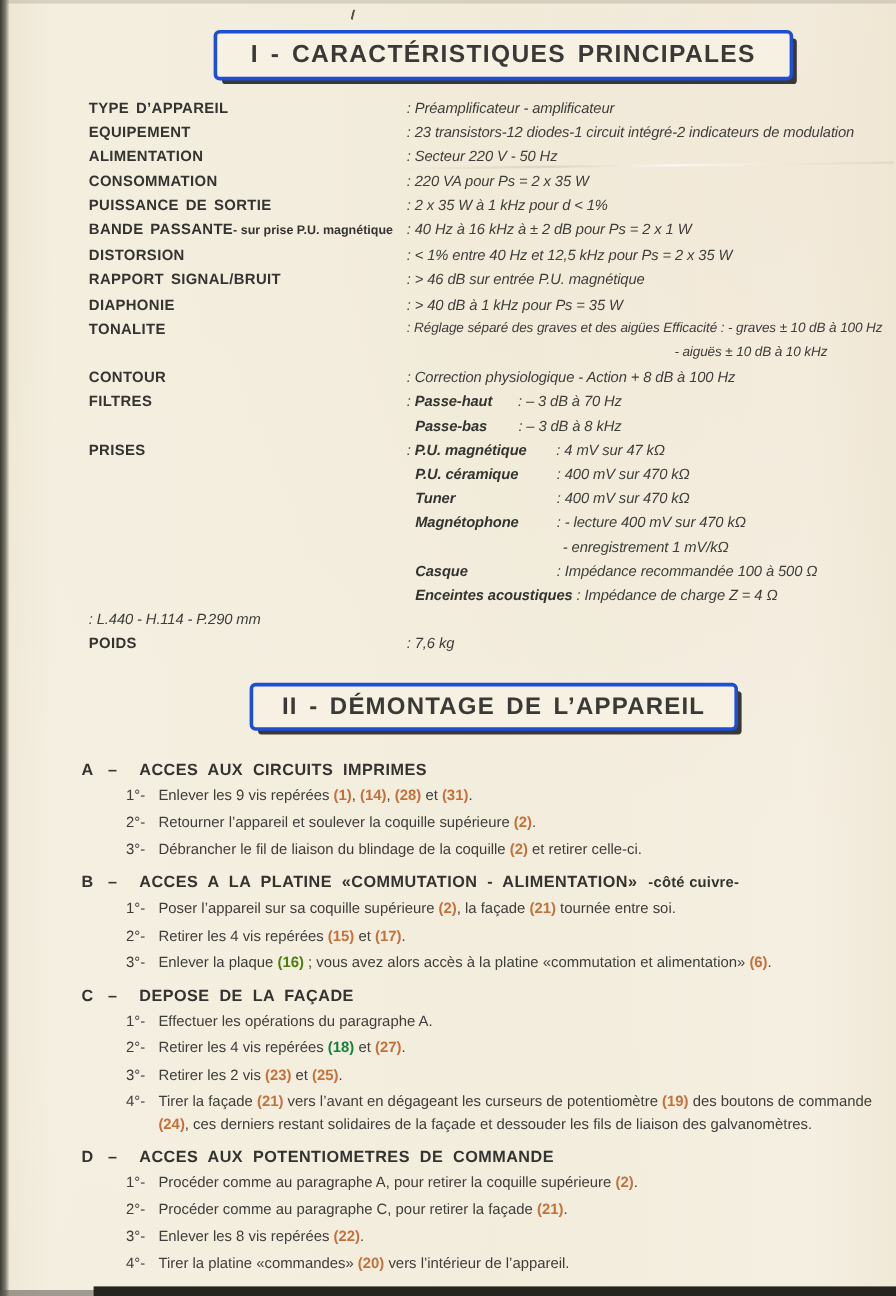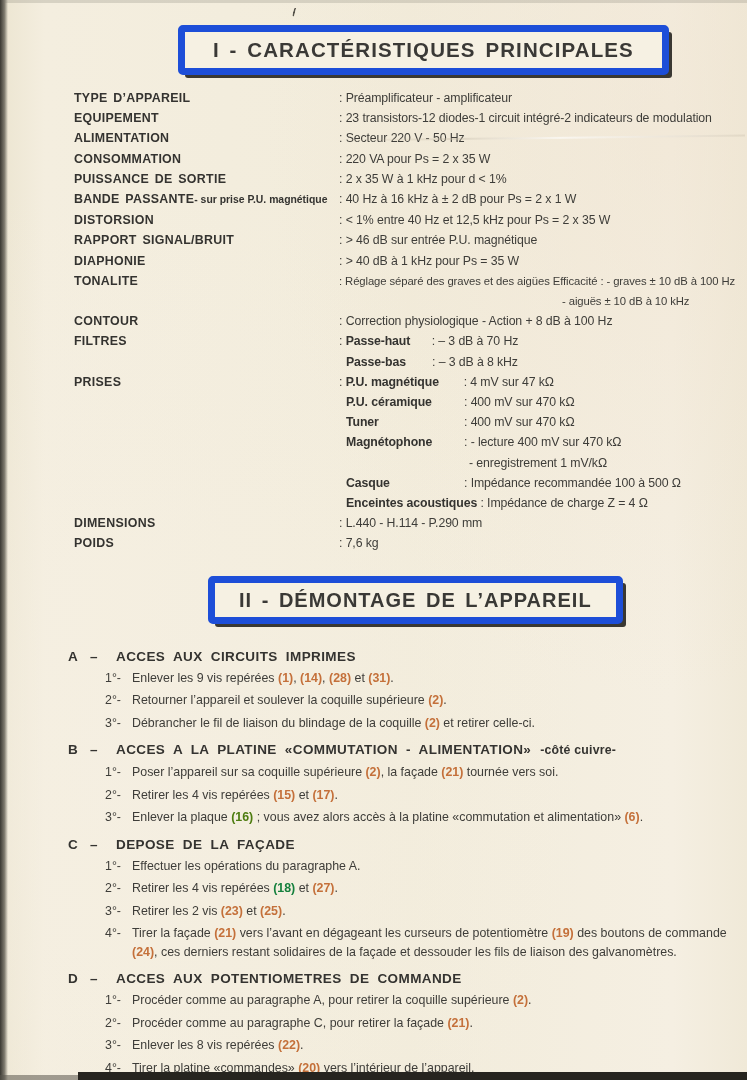--- a/index.html
+++ b/index.html
@@ -18,33 +18,33 @@
   .edge-bottom{position:absolute;left:78px;right:0;bottom:0;height:8px;background:#26241f;}
   .edge-bottom-l{position:absolute;left:0;right:660px;bottom:0;height:5px;background:rgba(90,86,76,.55);}
   .crease{position:absolute;top:137px;left:335px;width:410px;height:2px;
     background:linear-gradient(90deg,rgba(185,175,155,.0),rgba(200,190,170,.45) 30%,rgba(255,255,255,.6) 55%,rgba(185,175,155,.25));
     transform:rotate(-.7deg);}
   .stray-mark{position:absolute;left:293px;top:8px;width:3px;height:9px;
     border-left:2px solid #55524a;transform:rotate(14deg);border-radius:2px;}
 
   .titlebox{
     display:inline-block;background:#f6f1e3;
-    border:7px solid #1d4ed8;border-radius:5px;
+    border:3px solid #1d4ed8;border-radius:5px;
     box-shadow:5px 5px 0 -2px #3a3833;
     font-weight:700;color:#3a3936;white-space:nowrap;
   }
   .titlebox.one{margin:25px 0 0 178px;padding:6px 28px;font-size:20.5px;letter-spacing:1.1px;word-spacing:3px;line-height:24px;}
   .titlebox.two{margin:22px 0 0 208px;padding:6px 24px;font-size:20px;letter-spacing:1px;word-spacing:3px;line-height:22px;}
 
   .specs{padding-left:74px;margin-top:13px;}
   .spec-row{display:flex;align-items:flex-start;}
   .spec-label{flex:none;width:265px;font-weight:700;font-size:12.4px;color:#343330;
     letter-spacing:.3px;word-spacing:2px;line-height:20.2px;white-space:nowrap;}
   .lab-small{font-weight:700;font-size:10.4px;letter-spacing:0;word-spacing:0;}
-  .spec-value{flex:1;font-size:12.3px;line-height:20.2px;letter-spacing:-.1px;}
+  .spec-value{flex:1;font-size:12.3px;line-height:20.2px;letter-spacing:-.1px;font-style:italic;}
   .vline{white-space:nowrap;}
   .vline.sm{font-size:11.3px;}
   .sg-r{font-weight:400;}
   .sg-b{font-weight:700;color:#343330;}
   .sg-bw{font-weight:700;color:#343330;display:inline-block;min-width:118px;}
   .sg-bw2{font-weight:700;color:#343330;display:inline-block;min-width:86px;}
   .sg-o{font-weight:700;}
 
   .paras{padding-left:68px;margin-top:24px;}
   .para-h{display:flex;align-items:baseline;font-weight:700;font-size:13.5px;color:#343330;
@@ -150,21 +150,20 @@
           <div class="vline"><span class="sg-r">: </span><span class="sg-bw">P.U. magnétique</span><span class="sg-r">: 4 mV sur 47 kΩ</span></div>
           <div class="vline" style="margin-left: 7px;"><span class="sg-bw">P.U. céramique</span><span class="sg-r">: 400 mV sur 470 kΩ</span></div>
           <div class="vline" style="margin-left: 7px;"><span class="sg-bw">Tuner</span><span class="sg-r">: 400 mV sur 470 kΩ</span></div>
           <div class="vline" style="margin-left: 7px;"><span class="sg-bw">Magnétophone</span><span class="sg-r">: - lecture 400 mV sur 470 kΩ</span></div>
           <div class="vline" style="margin-left: 130px;"><span class="sg-r">- enregistrement 1 mV/kΩ</span></div>
           <div class="vline" style="margin-left: 7px;"><span class="sg-bw">Casque</span><span class="sg-r">: Impédance recommandée 100 à 500 Ω</span></div>
           <div class="vline" style="margin-left: 7px;"><span class="sg-b">Enceintes acoustiques</span><span class="sg-r"> : Impédance de charge Z = 4 Ω</span></div>
         </div>
       </div>
       <div class="spec-row">
-        <div class="spec-label"><span>DIMENSIONS</span></div>
         <div class="spec-value">
           <div class="vline"><span class="sg-r">: L.440 - H.114 - P.290 mm</span></div>
         </div>
       </div>
       <div class="spec-row">
         <div class="spec-label"><span>POIDS</span></div>
         <div class="spec-value">
           <div class="vline"><span class="sg-r">: 7,6 kg</span></div>
         </div>
       </div>
@@ -204,21 +203,21 @@
       <div class="para">
         <div class="para-h">
           <span class="letter">B</span>
           <span class="pdash">–</span>
           <span class="htext">ACCES A LA PLATINE «COMMUTATION - ALIMENTATION»</span>
           <span class="hsuffix">-côté cuivre-</span>
         </div>
         <div class="step">
           <span class="step-num">1°-</span>
           <div class="step-text">
-            <div class="sline"><span class="sg-r">Poser l’appareil sur sa coquille supérieure </span><span class="sg-o" style="color: rgb(196, 112, 58);">(2)</span><span class="sg-r">, la façade </span><span class="sg-o" style="color: rgb(196, 112, 58);">(21)</span><span class="sg-r"> tournée vers soi.</span></div>
+            <div class="sline"><span class="sg-r">Poser l’appareil sur sa coquille supérieure </span><span class="sg-o" style="color: rgb(196, 112, 58);">(2)</span><span class="sg-r">, la façade </span><span class="sg-o" style="color: rgb(196, 112, 58);">(21)</span><span class="sg-r"> tournée entre soi.</span></div>
           </div>
         </div>
         <div class="step">
           <span class="step-num">2°-</span>
           <div class="step-text">
             <div class="sline"><span class="sg-r">Retirer les 4 vis repérées </span><span class="sg-o" style="color: rgb(196, 112, 58);">(15)</span><span class="sg-r"> et </span><span class="sg-o" style="color: rgb(196, 112, 58);">(17)</span><span class="sg-r">.</span></div>
           </div>
         </div>
         <div class="step">
           <span class="step-num">3°-</span>

